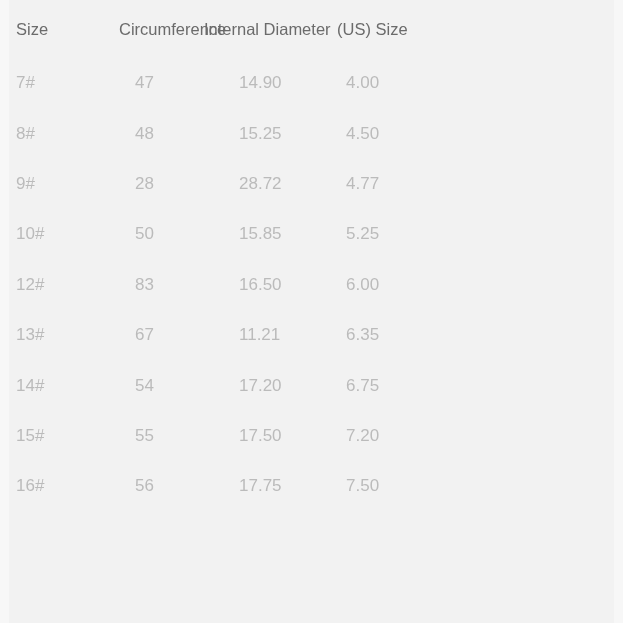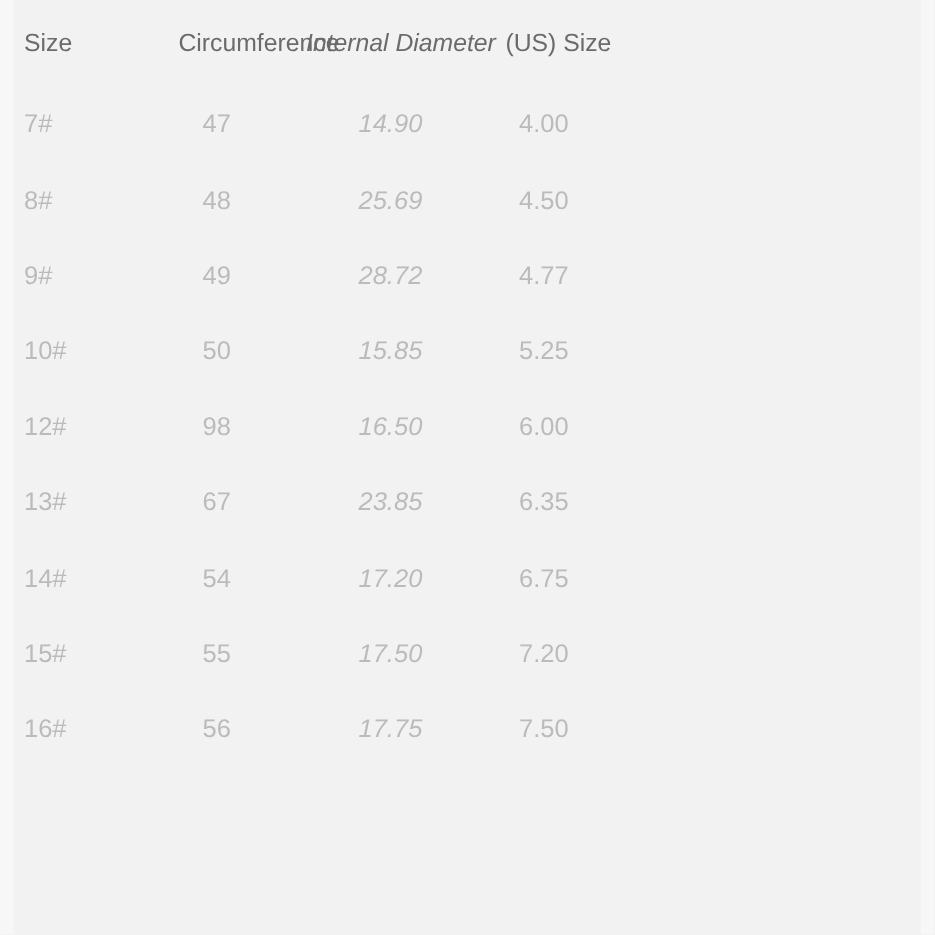--- a/index.html
+++ b/index.html
@@ -66,21 +66,21 @@
     font-size: 17px;
     color: #bbbbbb;
     text-align: left;
     vertical-align: middle;
     white-space: nowrap;
   }
 
   
   .col-size { padding-left: 0px !important; }
   .col-circ { padding-left: 16px !important; }
-  .col-diam { padding-left: 35px !important; font-style: italic; }
+  .col-diam { padding-left: 35px !important; }
   .col-us   { padding-left: 9px !important; }
 
   thead .col-size { padding-left: 0px !important; }
   thead .col-circ { padding-left: 0px !important; }
   thead .col-diam { padding-left: 0px !important; }
   thead .col-us   { padding-left: 0px !important; }
 </style>
 </head>
 <body>
 
@@ -112,49 +112,49 @@
       <tr>
         <td class="col-size">7#</td>
         <td class="col-circ">47</td>
         <td class="col-diam">14.90</td>
         <td class="col-us">4.00</td>
         <td></td>
       </tr>
       <tr>
         <td class="col-size">8#</td>
         <td class="col-circ">48</td>
-        <td class="col-diam">25.69</td>
+        <td class="col-diam">15.25</td>
         <td class="col-us">4.50</td>
         <td></td>
       </tr>
       <tr>
         <td class="col-size">9#</td>
-        <td class="col-circ">49</td>
+        <td class="col-circ">28</td>
         <td class="col-diam">28.72</td>
         <td class="col-us">4.77</td>
         <td></td>
       </tr>
       <tr>
         <td class="col-size">10#</td>
         <td class="col-circ">50</td>
         <td class="col-diam">15.85</td>
         <td class="col-us">5.25</td>
         <td></td>
       </tr>
       <tr>
         <td class="col-size">12#</td>
-        <td class="col-circ">98</td>
+        <td class="col-circ">83</td>
         <td class="col-diam">16.50</td>
         <td class="col-us">6.00</td>
         <td></td>
       </tr>
       <tr>
         <td class="col-size">13#</td>
         <td class="col-circ">67</td>
-        <td class="col-diam">23.85</td>
+        <td class="col-diam">11.21</td>
         <td class="col-us">6.35</td>
         <td></td>
       </tr>
       <tr>
         <td class="col-size">14#</td>
         <td class="col-circ">54</td>
         <td class="col-diam">17.20</td>
         <td class="col-us">6.75</td>
         <td></td>
       </tr>

